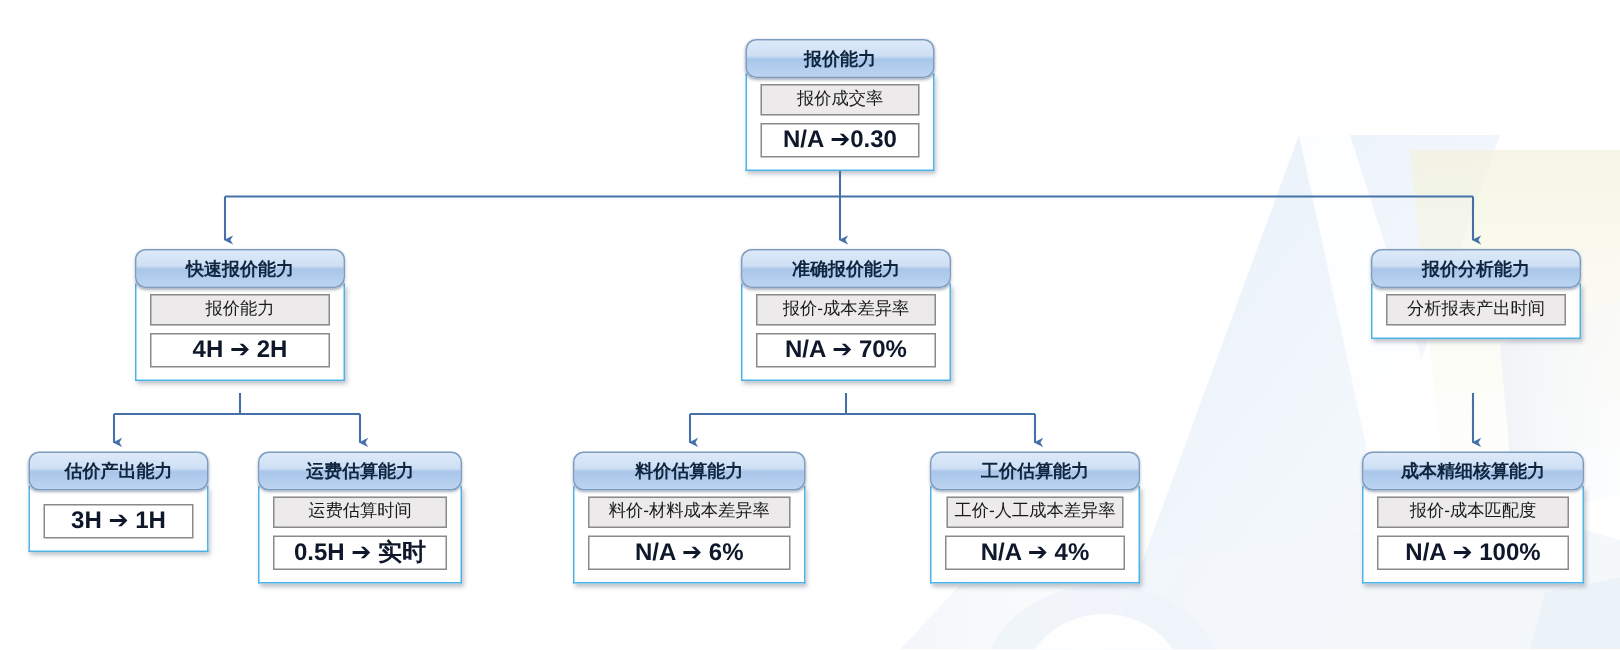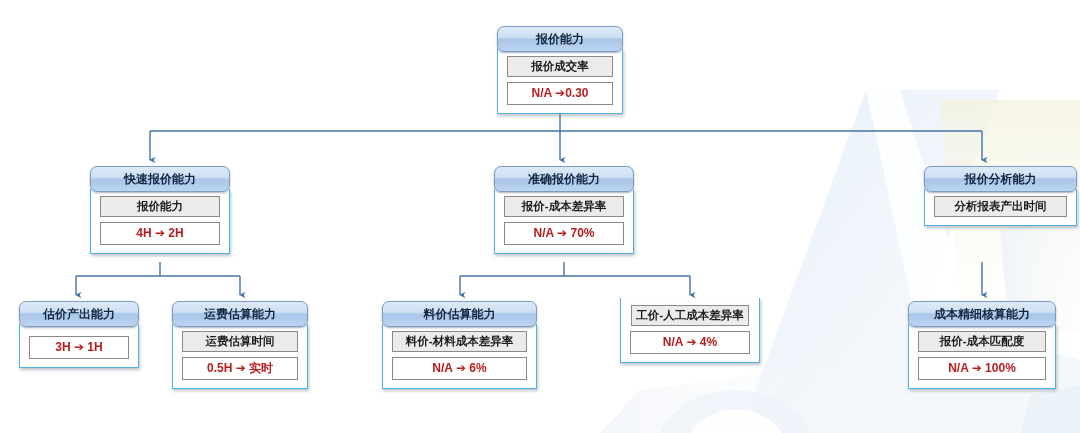--- a/index.html
+++ b/index.html
@@ -65,32 +65,32 @@
     background: #ffffff;
     padding: 7px 9px 8px 9px;
     box-shadow: 1px 2px 3px rgba(90,105,125,0.40);
   }
   .metric-name {
     box-sizing: border-box;
     border: 1px solid #8a8a8a;
     background: #eceaea;
     color: #1a1a1a;
     font-size: 11.5px;
-    font-weight: bold;
+    font-weight: normal;
     text-align: center;
     line-height: 15px;
     padding: 2px 4px;
     white-space: normal;
   }
   .metric-value {
     box-sizing: border-box;
     border: 1px solid #8a8a8a;
     background: #ffffff;
-    color: #b91c1c;
-    font-size: 12px;
+    color: #0f172a;
+    font-size: 16px;
     font-weight: bold;
     text-align: center;
     line-height: 17px;
     padding: 2px 4px;
     margin-top: 5px;
     white-space: nowrap;
   }
 </style>
 </head>
 <body>
@@ -170,21 +170,21 @@
   </div>
 
   <div class="node" style="left:494px; top:166px; width:140px;">
     <div class="node-header">准确报价能力</div>
     <div class="node-body">
       <div class="metric-name">报价-成本差异率</div>
       <div class="metric-value">N/A ➔ 70%</div>
     </div>
   </div>
 
-  <div class="node" style="left:914px; top:166px; width:153px;margin-left:10px;">
+  <div class="node" style="left:914px; top:166px; width:140px;">
     <div class="node-header">报价分析能力</div>
     <div class="node-body">
       <div class="metric-name">分析报表产出时间</div>
     </div>
   </div>
 
   <div class="node" style="left:19px; top:301px; width:120px;">
     <div class="node-header">估价产出能力</div>
     <div class="node-body">
       <div class="metric-value">3H ➔ 1H</div>
@@ -201,20 +201,21 @@
 
   <div class="node" style="left:382px; top:301px; width:155px;">
     <div class="node-header">料价估算能力</div>
     <div class="node-body">
       <div class="metric-name">料价-材料成本差异率</div>
       <div class="metric-value">N/A ➔ 6%</div>
     </div>
   </div>
 
   <div class="node" style="left:620px; top:301px; width:140px;">
+    <div class="node-header">工价估算能力</div>
     <div class="node-body">
       <div class="metric-name" style="width:118px; margin:0 auto;text-align:center;">工价-人工成本差异率</div>
       <div class="metric-value">N/A ➔ 4%</div>
     </div>
   </div>
 
   <div class="node" style="left:908px; top:301px; width:148px;border-radius:19px;">
     <div class="node-header">成本精细核算能力</div>
     <div class="node-body">
       <div class="metric-name">报价-成本匹配度</div>

